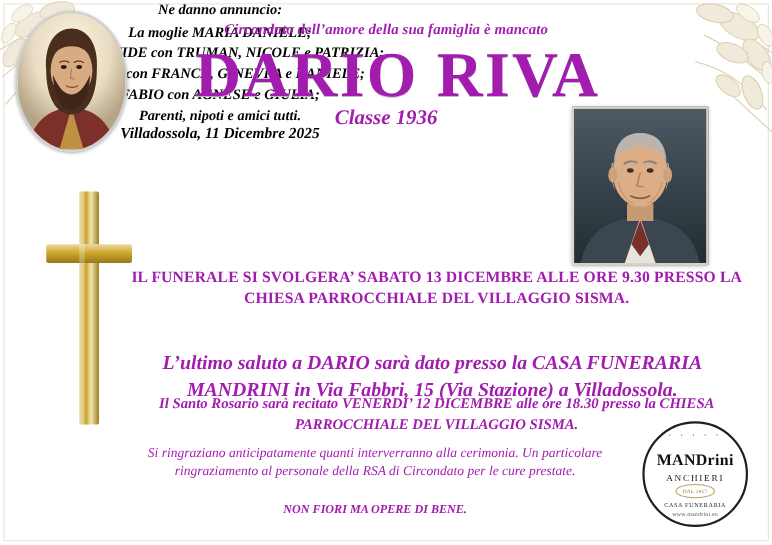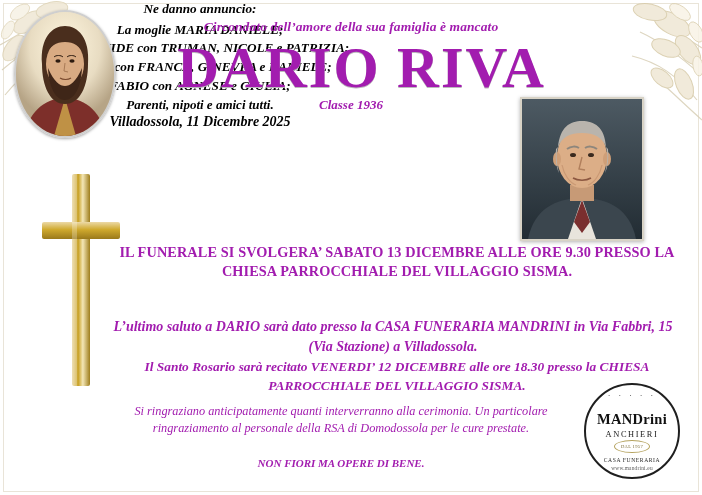--- a/index.html
+++ b/index.html
@@ -93,21 +93,21 @@
     font-size: 58px;
     font-weight: bold;
     letter-spacing: 2px;
     font-family: "Liberation Serif", serif;
     line-height: 1.05;
     text-shadow: 0 1px 0 #bbb;
     margin-left: 21px;
   }
   .classe {
     top: 97px; left: 0; right: 0;
-    font-size: 13px;
+    font-size: 19px;
     font-style: italic;
     font-weight: bold;
   }
 
   .announce-block {
     top: 114px;
     left: 90px;
     width: 400px;
     text-align: center;
     font-size: 13.2px;
@@ -151,21 +151,21 @@
     left: 110px;
     right: 18px;
     font-size: 12.6px;
     font-style: italic;
     font-weight: bold;
   }
   .farewell {
     top: 317px;
     left: 102px;
     right: 18px;
-    font-size: 14px;
+    font-size: 18px;
     font-style: italic;
     font-weight: bold;
     line-height: 1.4;
   }
   .rosary {
     top: 358px;
     left: 110px;
     right: 18px;
     font-size: 13.4px;
     font-style: italic;
@@ -409,21 +409,21 @@
     <span class="rel">PAOLO con FRANCA, GINEVRA e DANIELE;</span>
     <span class="rel">FABIO con AGNESE e GIULIA;</span>
     <span class="rel small">Parenti, nipoti e amici tutti.</span>
   </div>
 
   <div class="place-date">Villadossola, 11 Dicembre 2025</div>
 
   <div class="txt funeral">IL FUNERALE SI SVOLGERA’ SABATO 13 DICEMBRE ALLE ORE 9.30 PRESSO LA CHIESA PARROCCHIALE DEL VILLAGGIO SISMA.</div>
   <div class="txt farewell">L’ultimo saluto a DARIO sarà dato presso la CASA FUNERARIA MANDRINI in Via Fabbri, 15 (Via Stazione) a Villadossola.</div>
   <div class="txt rosary">Il Santo Rosario sarà recitato VENERDI’ 12 DICEMBRE alle ore 18.30 presso la CHIESA PARROCCHIALE DEL VILLAGGIO SISMA.</div>
-  <div class="txt thanks">Si ringraziano anticipatamente quanti interverranno alla cerimonia. Un particolare ringraziamento al personale della RSA di Domodossola per le cure prestate.</div>
+  <div class="txt thanks">Si ringraziano anticipatamente quanti interverranno alla cerimonia. Un particolare ringraziamento al personale della RSA di Circondato per le cure prestate.</div>
   <div class="txt no-flowers">NON FIORI MA OPERE DI BENE.</div>
 
   <div class="logo">
     <div class="logo-circle">
       <div class="logo-arc-top">· · · · ·</div>
       <div class="logo-brand">MANDrini</div>
       <div class="logo-sub">ANCHIERI</div>
       <div class="logo-badge">DAL 1957</div>
       <div class="logo-foot">CASA FUNERARIA</div>
       <div class="logo-url">www.mandrini.eu</div>

